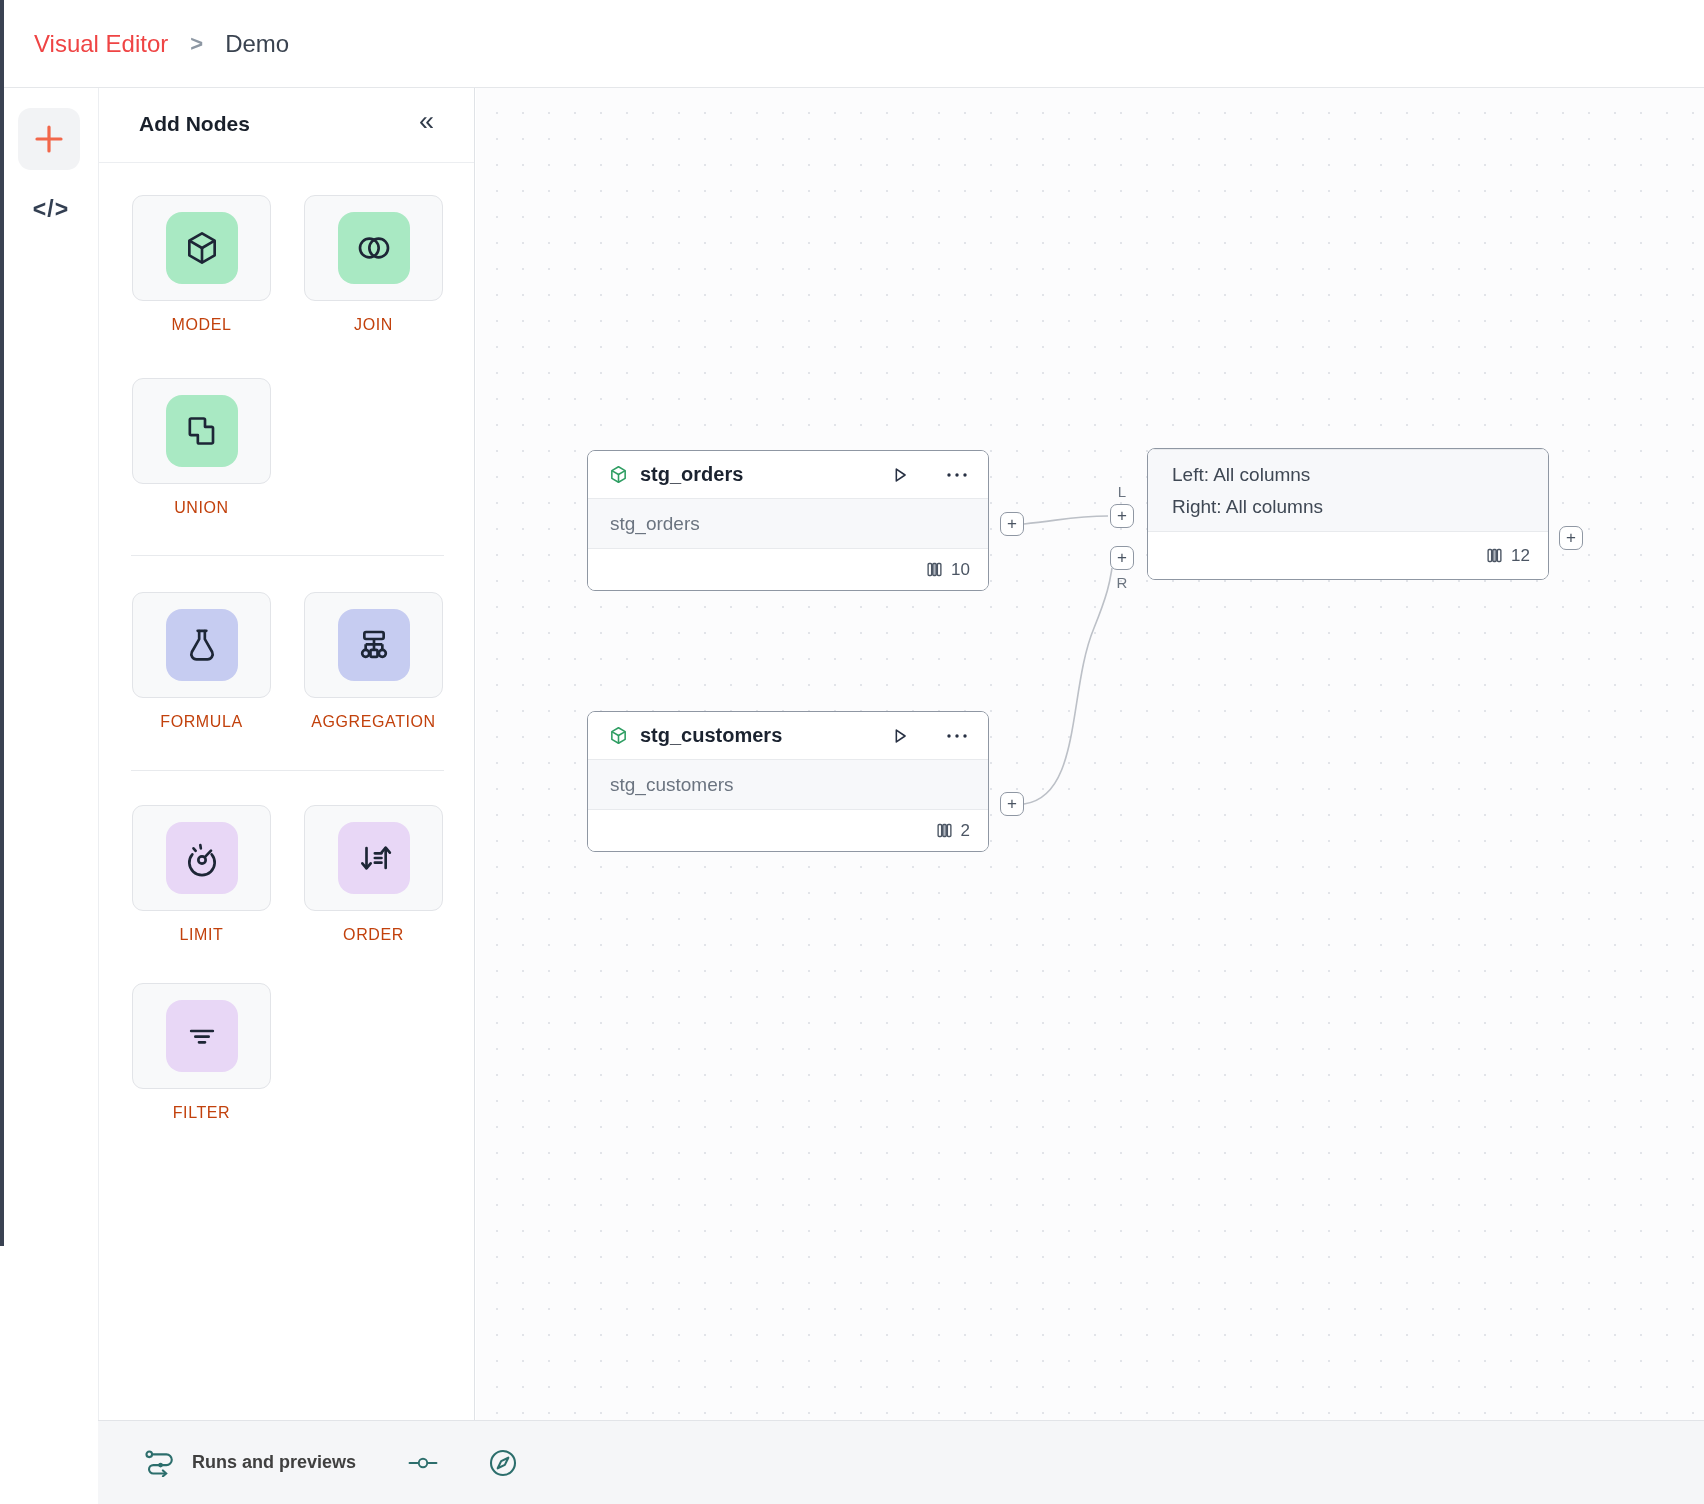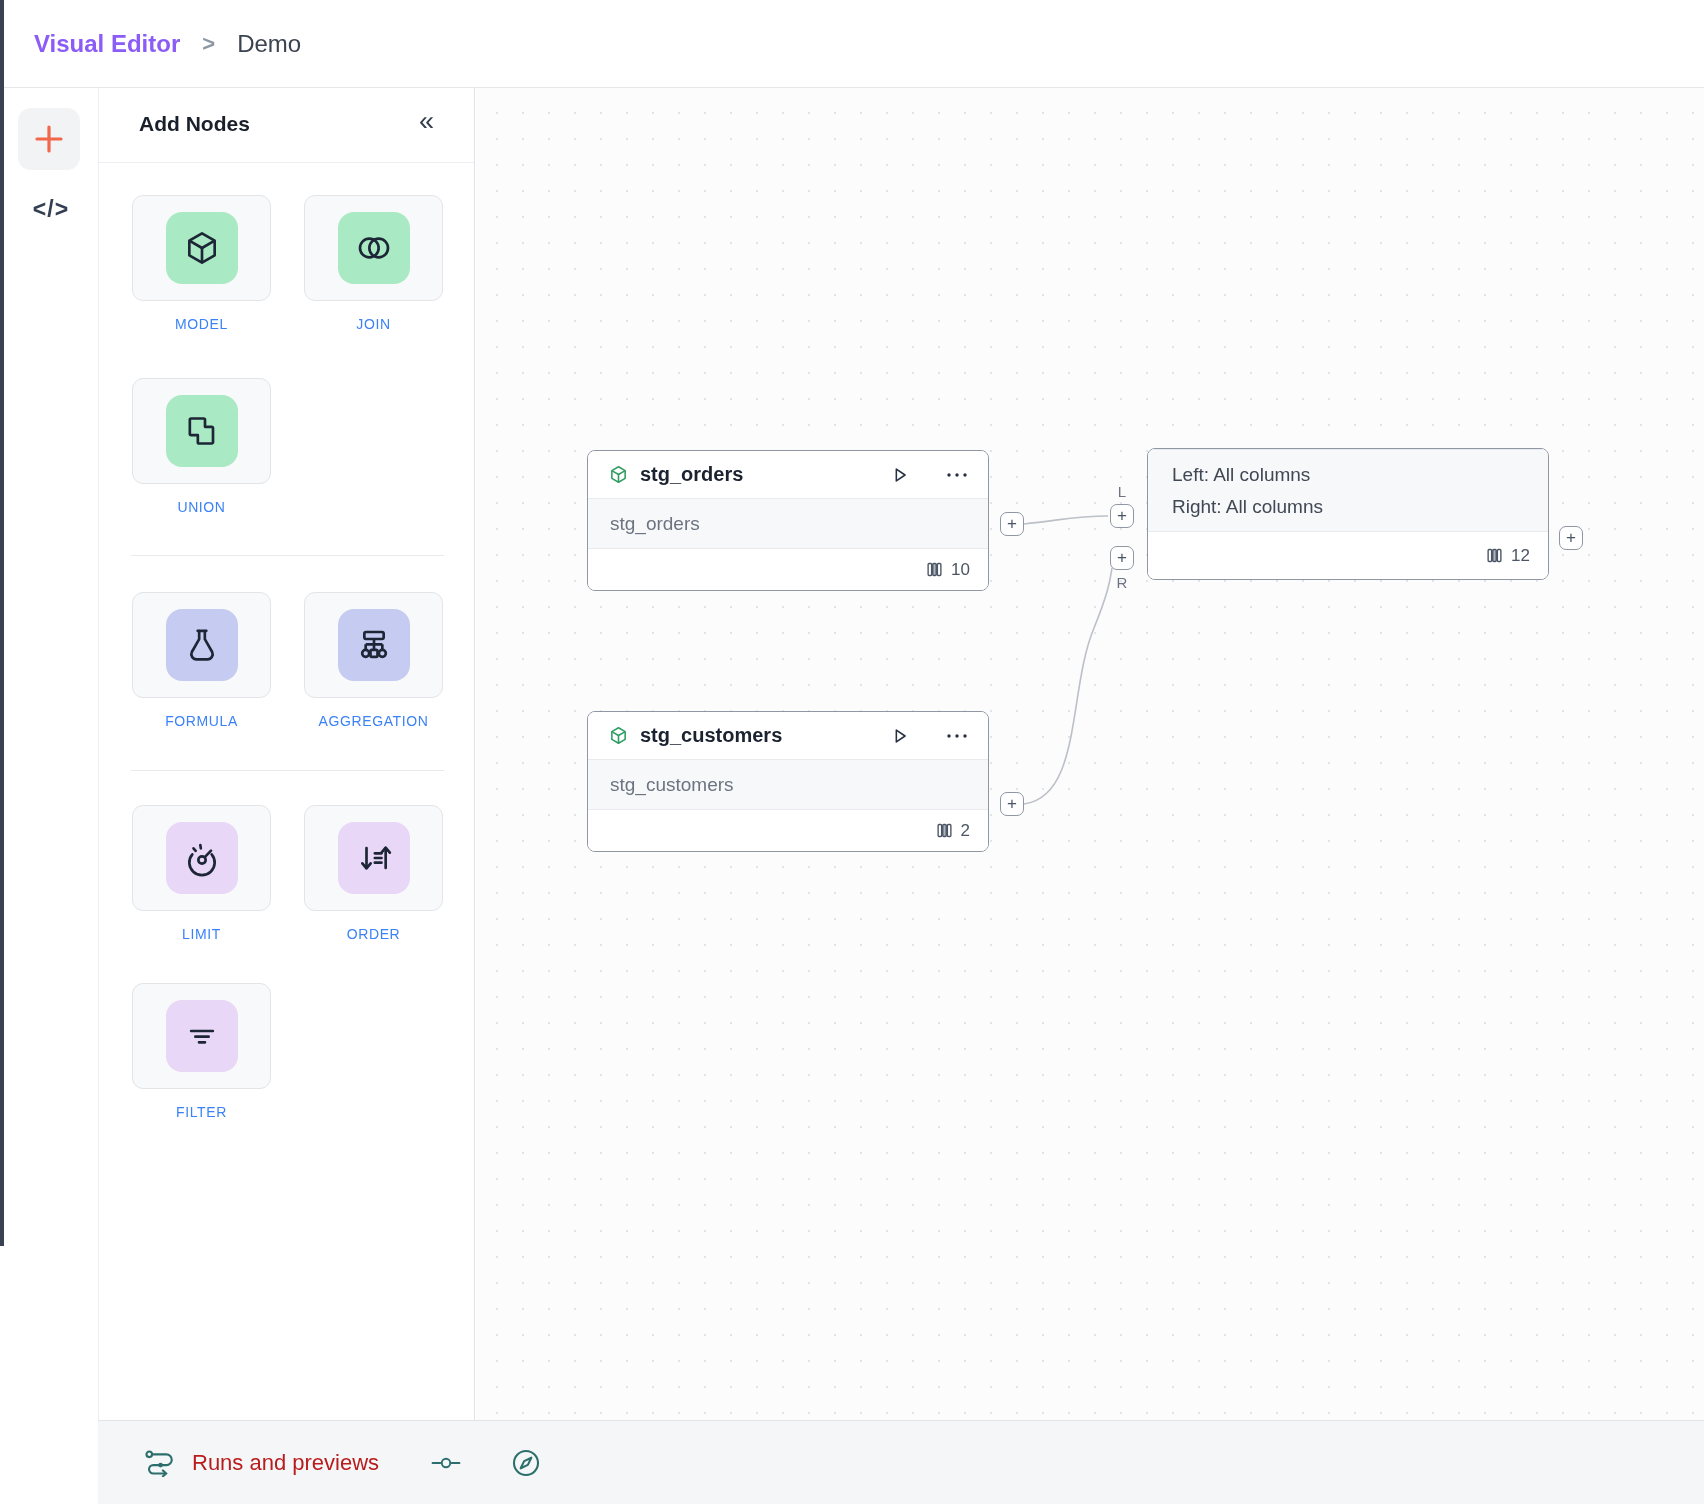--- a/index.html
+++ b/index.html
@@ -6,21 +6,21 @@
   html,body { width:1704px; height:1504px; background:#ffffff;
     font-family:"Liberation Sans", sans-serif; color:#1f2733; overflow:hidden; }
   .app { position:relative; width:1704px; height:1504px; background:#fff; }
 
   
   .left-edge { position:absolute; left:0; top:0; width:4px; height:1246px; background:#3a4252; }
 
   
   .top-header { position:absolute; left:4px; top:0; width:1700px; height:88px;
     background:#fff; border-bottom:1px solid #e5e7ea; display:flex; align-items:center; padding-left:30px; }
-  .crumb-root { color:#8b5cf6; font-size:24px; font-weight:700; }
+  .crumb-root { color:#ef4444; font-size:24px; font-weight:400; }
   .crumb-sep { color:#8d97a3; font-size:22px; font-weight:600; margin:0 22px; }
   .crumb-current { color:#3a4350; font-size:24px; font-weight:400; }
 
   
   .rail { position:absolute; left:4px; top:88px; width:94px; height:1332px; background:#fff; }
   .rail-add { position:absolute; left:14px; top:20px; width:62px; height:62px; background:#f2f3f5;
     border-radius:13px; display:flex; align-items:center; justify-content:center; cursor:pointer; }
   .rail-code { position:absolute; left:0; top:108px; width:94px; text-align:center;
     color:#333f52; font-size:23px; font-weight:700; letter-spacing:1px; cursor:pointer; }
 
@@ -30,21 +30,21 @@
   .palette-header { position:absolute; left:0; top:0; width:100%; height:75px;
     border-bottom:1px solid #eceef1; }
   .palette-title { position:absolute; left:40px; top:24px; font-size:21px; font-weight:700; color:#19202b; }
   .palette-collapse { position:absolute; right:42px; top:18px; font-size:27px; color:#323c4b; cursor:pointer; letter-spacing:-2px; }
   .pcard { position:absolute; width:139px; height:106px; background:#f8f9fa; border:1px solid #e2e4e8;
     border-radius:11px; display:flex; align-items:center; justify-content:center; cursor:grab; }
   .ptile { width:72px; height:72px; border-radius:16px; display:flex; align-items:center; justify-content:center; }
   .ptile.green  { background:#a9e9c3; }
   .ptile.blue   { background:#c6ccf1; }
   .ptile.purple { background:#e8d7f6; }
-  .plabel { position:absolute; width:139px; text-align:center; font-size:14px; color:#3b82f6;
+  .plabel { position:absolute; width:139px; text-align:center; font-size:16px; color:#c2410c;
     letter-spacing:0.6px; white-space:nowrap; }
   .pdivider { position:absolute; left:32px; width:313px; height:1px; background:#e8eaed; }
 
   
   .canvas { position:absolute; left:476px; top:88px; width:1228px; height:1332px;
     background-color:#fcfcfd;
     background-image:radial-gradient(circle, #e2e4e9 1.3px, transparent 1.4px);
     background-size:26px 26px; background-position:8px 12px; }
   .edges { position:absolute; left:0; top:0; width:100%; height:100%; pointer-events:none; }
 
@@ -65,21 +65,21 @@
 
   .handle { position:absolute; width:24px; height:24px; background:#fff; border:1.3px solid #8f97a3;
     border-radius:7px; display:flex; align-items:center; justify-content:center;
     font-size:17px; color:#4a5462; line-height:1; padding-bottom:1px; cursor:crosshair; }
   .portlabel { position:absolute; width:24px; text-align:center; font-size:15px; color:#6b7480; }
 
   
   .bottom-bar { position:absolute; left:98px; top:1420px; width:1606px; height:84px;
     background:#f5f6f8; border-top:1px solid #e2e4e8; display:flex; align-items:center; }
   .runs-group { display:flex; align-items:center; gap:16px; margin-left:46px; cursor:pointer; }
-  .runs-label { color:#b91c1c; font-size:22px; font-weight:400; }
+  .runs-label { color:#404040; font-size:18px; font-weight:700; }
   .bar-icon { display:flex; align-items:center; cursor:pointer; }
   .bar-icon.commit { margin-left:52px; }
   .bar-icon.compass { margin-left:50px; }
 
   svg { display:block; }
 </style>
 </head>
 <body>
 
 <div class="app">

